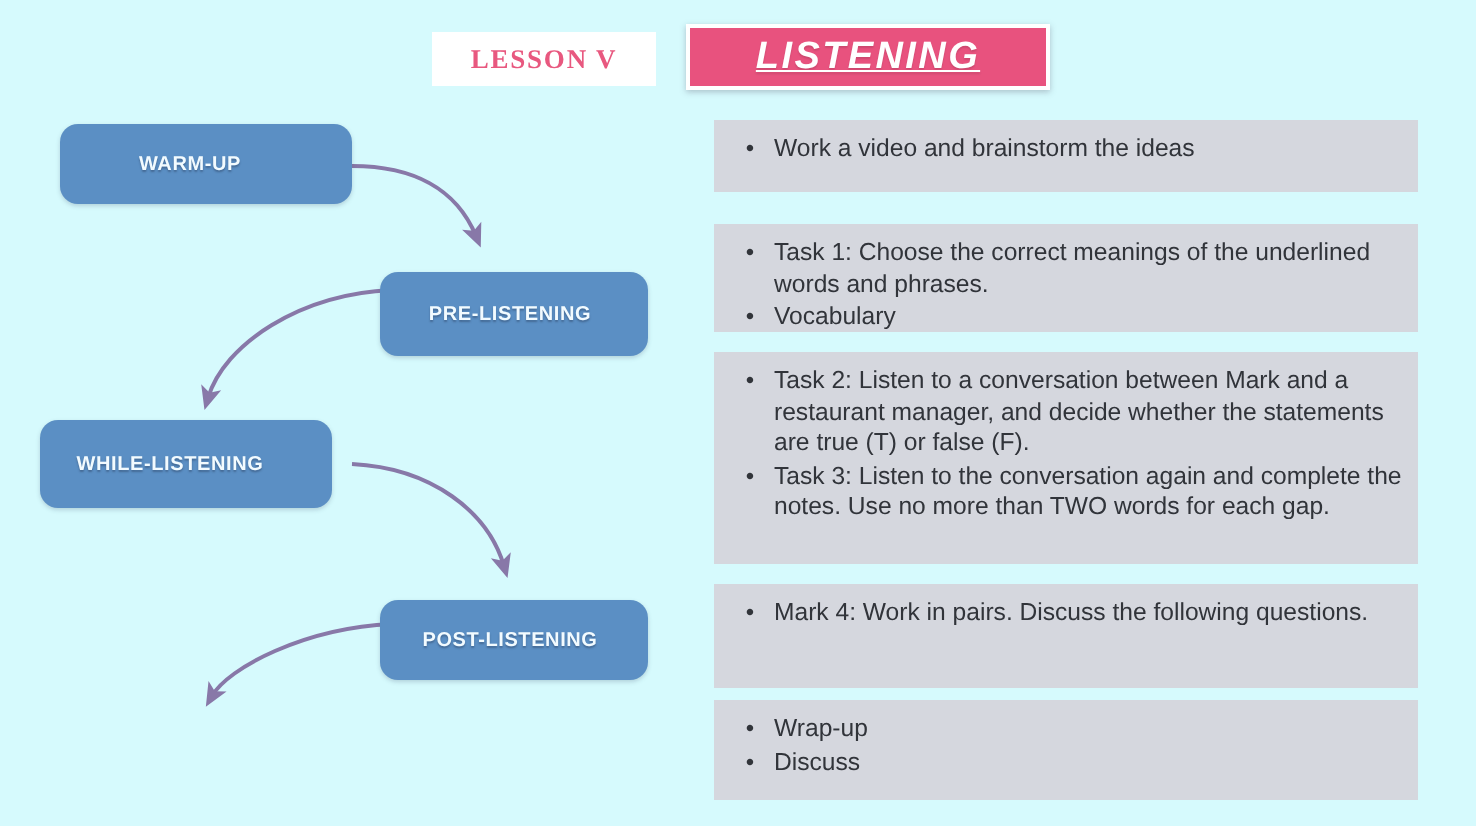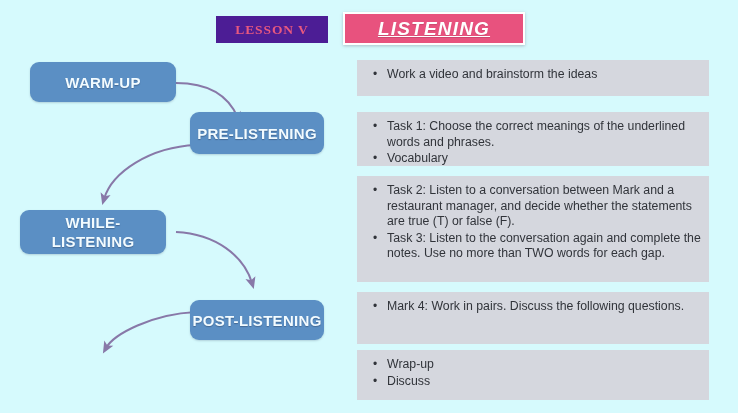--- a/index.html
+++ b/index.html
@@ -7,21 +7,21 @@
     width:738px;height:413px;
     background:#d6fafd;
     font-family:"Liberation Sans", sans-serif;
     position:relative;overflow:hidden;
   }
   .stage{position:absolute;inset:0;}
 
   
   .lesson-badge{
     position:absolute;left:216px;top:16px;width:112px;height:27px;
-    background:#4c1d95;
+    background:#ffffff;
     display:flex;align-items:center;justify-content:center;
   }
   .lesson-badge span{
     font-family:"Liberation Serif", serif;
     font-weight:bold;font-size:13.5px;letter-spacing:.9px;
     color:#e8587f;
   }
   .title-banner{
     position:absolute;left:343px;top:12px;width:182px;height:33px;
     background:#e8527e;
@@ -36,24 +36,24 @@
     text-shadow:0 1px 1px rgba(0,0,0,.12);
     text-decoration:underline;
   }
 
   
   .flow-box{
     position:absolute;
     background:#5b8fc4;
     border-radius:9px;
     box-sizing:border-box;
-    display:flex;align-items:center;justify-content:center;
+    display:flex;align-items:center;
     text-align:center;
     color:#f2fbff;
-    font-weight:bold;font-size:15px;line-height:19px;
+    font-weight:bold;font-size:10px;line-height:19px;
     letter-spacing:.3px;
     text-shadow:0 1px 1px rgba(40,60,90,.45);
     box-shadow:0 1px 2px rgba(70,90,120,.25);
   }
   .flow-box .lbl{display:block;width:130px;}
 
   
   .arrows{position:absolute;left:0;top:0;width:738px;height:413px;
           pointer-events:none;}
 
@@ -99,21 +99,21 @@
       <path d="M196,145 C150,147 112,172 104,199"></path>
       <path d="M176,232 C216,234 244,256 252,283"></path>
       <path d="M196,312 C152,314 114,334 106,348"></path>
     </g>
   </svg>
 
   <div class="flow-box" style="left:30px;top:62px;width:146px;height:40px;">
     <span class="lbl">WARM-UP</span>
   </div>
 
-  <div class="flow-box" style="left:190px;top:112px;width:134px;height:42px;">
+  <div class="flow-box" style="left:190px;top:136px;width:134px;height:42px;">
     <span class="lbl">PRE-LISTENING</span>
   </div>
 
   <div class="flow-box" style="left:20px;top:210px;width:146px;height:44px;">
     <span class="lbl">WHILE-LISTENING</span>
   </div>
 
   <div class="flow-box" style="left:190px;top:300px;width:134px;height:40px;">
     <span class="lbl">POST-LISTENING</span>
   </div>

